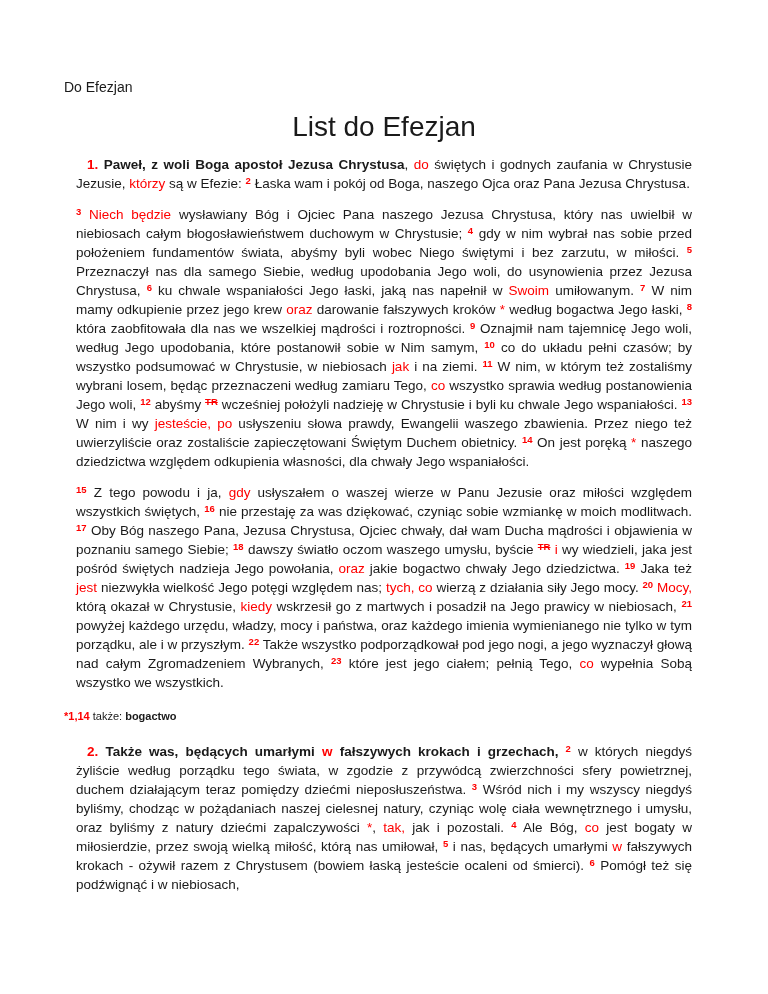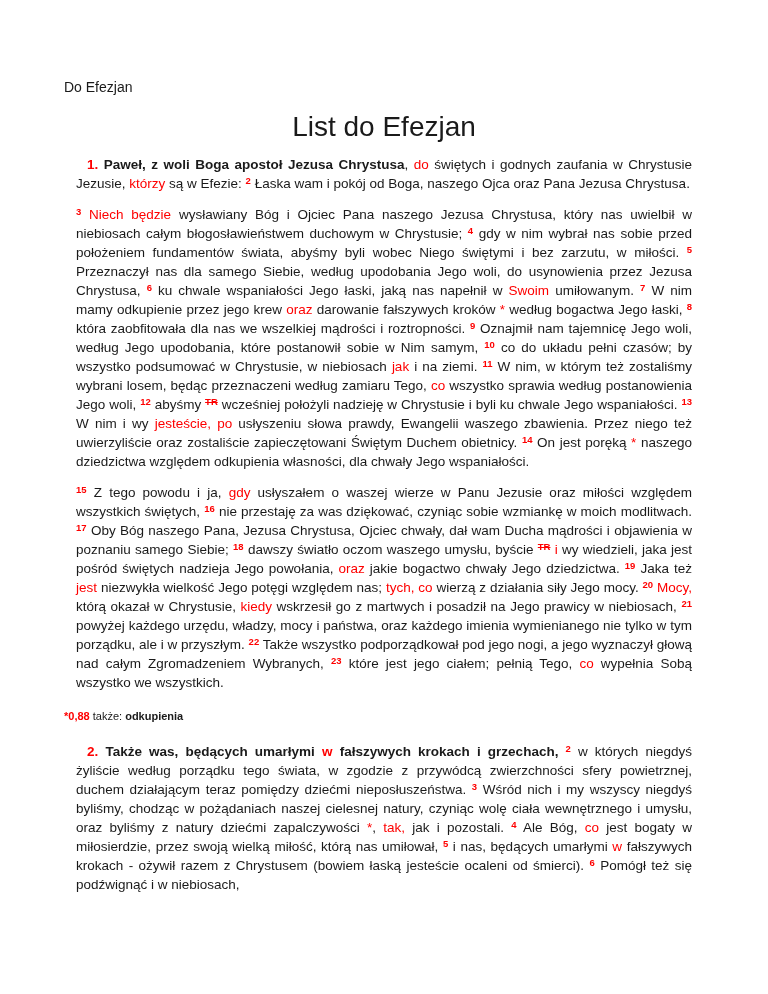--- a/index.html
+++ b/index.html
@@ -66,18 +66,18 @@
 
   <h1 class="title">List do Efezjan</h1>
 
   <p class="body-text indent"><span class="r b">1. </span><span class="b">Paweł, z woli Boga apostoł Jezusa Chrystusa</span><span>, </span><span class="r">do</span><span> świętych i godnych zaufania w Chrystusie Jezusie, </span><span class="r">którzy</span><span> są w Efezie: </span><span class="r s">2</span><span> Łaska wam i pokój od Boga, naszego Ojca oraz Pana Jezusa Chrystusa.</span></p>
 
   <p class="body-text"><span class="r s">3</span><span> </span><span class="r">Niech będzie</span><span> wysławiany Bóg i Ojciec Pana naszego Jezusa Chrystusa, który nas uwielbił w niebiosach całym błogosławieństwem duchowym w Chrystusie; </span><span class="r s">4</span><span> gdy w nim wybrał nas sobie przed położeniem fundamentów świata, abyśmy byli wobec Niego świętymi i bez zarzutu, w miłości. </span><span class="r s">5</span><span> Przeznaczył nas dla samego Siebie, według upodobania Jego woli, do usynowienia przez Jezusa Chrystusa, </span><span class="r s">6</span><span> ku chwale wspaniałości Jego łaski, jaką nas napełnił w </span><span class="r">Swoim</span><span> umiłowanym. </span><span class="r s">7</span><span> W nim mamy odkupienie przez jego krew </span><span class="r">oraz</span><span> darowanie fałszywych kroków </span><span class="r">*</span><span> według bogactwa Jego łaski, </span><span class="r s">8</span><span> która zaobfitowała dla nas we wszelkiej mądrości i roztropności. </span><span class="r s">9</span><span> Oznajmił nam tajemnicę Jego woli, według Jego upodobania, które postanowił sobie w Nim samym, </span><span class="r s">10</span><span> co do układu pełni czasów; by wszystko podsumować w Chrystusie, w niebiosach </span><span class="r">jak</span><span> i na ziemi. </span><span class="r s">11</span><span> W nim, w którym też zostaliśmy wybrani losem, będąc przeznaczeni według zamiaru Tego, </span><span class="r">co</span><span> wszystko sprawia według postanowienia Jego woli, </span><span class="r s">12</span><span> abyśmy </span><span class="r s st">TR</span><span> wcześniej położyli nadzieję w Chrystusie i byli ku chwale Jego wspaniałości. </span><span class="r s">13</span><span> W nim i wy </span><span class="r">jesteście, po</span><span> usłyszeniu słowa prawdy, Ewangelii waszego zbawienia. Przez niego też uwierzyliście oraz zostaliście zapieczętowani Świętym Duchem obietnicy. </span><span class="r s">14</span><span> On jest poręką </span><span class="r">*</span><span> naszego dziedzictwa względem odkupienia własności, dla chwały Jego wspaniałości.</span></p>
 
   <p class="body-text"><span class="r s">15</span><span> Z tego powodu i ja, </span><span class="r">gdy</span><span> usłyszałem o waszej wierze w Panu Jezusie oraz miłości względem wszystkich świętych, </span><span class="r s">16</span><span> nie przestaję za was dziękować, czyniąc sobie wzmiankę w moich modlitwach. </span><span class="r s">17</span><span> Oby Bóg naszego Pana, Jezusa Chrystusa, Ojciec chwały, dał wam Ducha mądrości i objawienia w poznaniu samego Siebie; </span><span class="r s">18</span><span> dawszy światło oczom waszego umysłu, byście </span><span class="r s st">TR</span><span> </span><span class="r">i</span><span> wy wiedzieli, jaka jest pośród świętych nadzieja Jego powołania, </span><span class="r">oraz</span><span> jakie bogactwo chwały Jego dziedzictwa. </span><span class="r s">19</span><span> Jaka też </span><span class="r">jest</span><span> niezwykła wielkość Jego potęgi względem nas; </span><span class="r">tych, co</span><span> wierzą z działania siły Jego mocy. </span><span class="r s">20</span><span> </span><span class="r">Mocy,</span><span> którą okazał w Chrystusie, </span><span class="r">kiedy</span><span> wskrzesił go z martwych i posadził na Jego prawicy w niebiosach, </span><span class="r s">21</span><span> powyżej każdego urzędu, władzy, mocy i państwa, oraz każdego imienia wymienianego nie tylko w tym porządku, ale i w przyszłym. </span><span class="r s">22</span><span> Także wszystko podporządkował pod jego nogi, a jego wyznaczył głową nad całym Zgromadzeniem Wybranych, </span><span class="r s">23</span><span> które jest jego ciałem; pełnią Tego, </span><span class="r">co</span><span> wypełnia Sobą wszystko we wszystkich.</span></p>
 
   <div class="footnotes">
-    <p class="footnote"><span class="r b">*0,88</span><span> także: </span><span class="b">odkupienia</span></p>
+    <p class="footnote"><span class="r b">*1,14</span><span> także: </span><span class="b">bogactwo</span></p>
   </div>
 
   <p class="body-text indent chapter2"><span class="r b">2. </span><span class="b">Także was, będących umarłymi </span><span class="r b">w</span><span class="b"> fałszywych krokach i grzechach, </span><span class="r s">2</span><span> w których niegdyś żyliście według porządku tego świata, w zgodzie z przywódcą zwierzchności sfery powietrznej, duchem działającym teraz pomiędzy dziećmi nieposłuszeństwa. </span><span class="r s">3</span><span> Wśród nich i my wszyscy niegdyś byliśmy, chodząc w pożądaniach naszej cielesnej natury, czyniąc wolę ciała wewnętrznego i umysłu, oraz byliśmy z natury dziećmi zapalczywości </span><span class="r">*</span><span>, </span><span class="r">tak,</span><span> jak i pozostali. </span><span class="r s">4</span><span> Ale Bóg, </span><span class="r">co</span><span> jest bogaty w miłosierdzie, przez swoją wielką miłość, którą nas umiłował, </span><span class="r s">5</span><span> i nas, będących umarłymi </span><span class="r">w</span><span> fałszywych krokach - ożywił razem z Chrystusem (bowiem łaską jesteście ocaleni od śmierci). </span><span class="r s">6</span><span> Pomógł też się podźwignąć i w niebiosach,</span></p>
 
 </div>
 
 </body></html>

